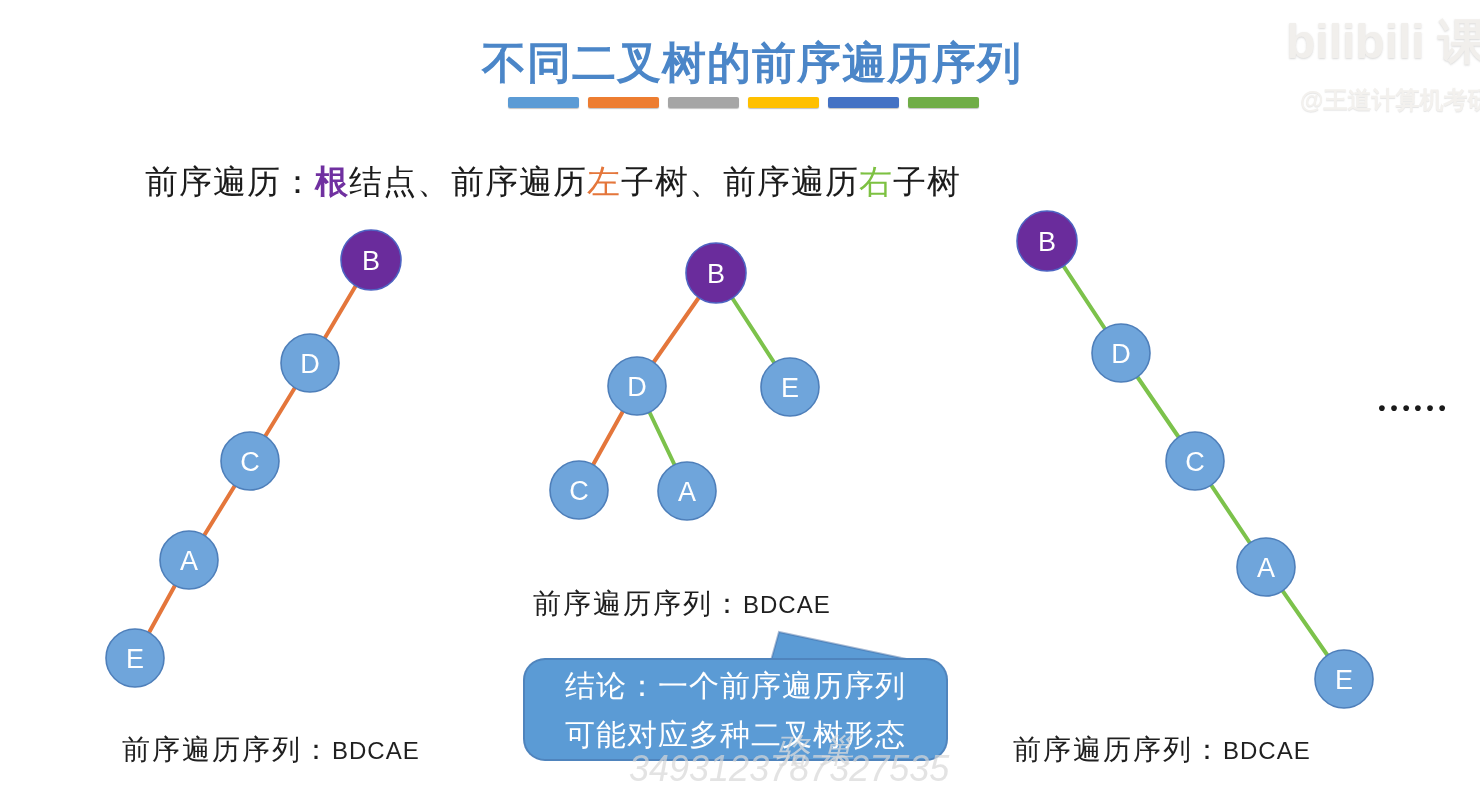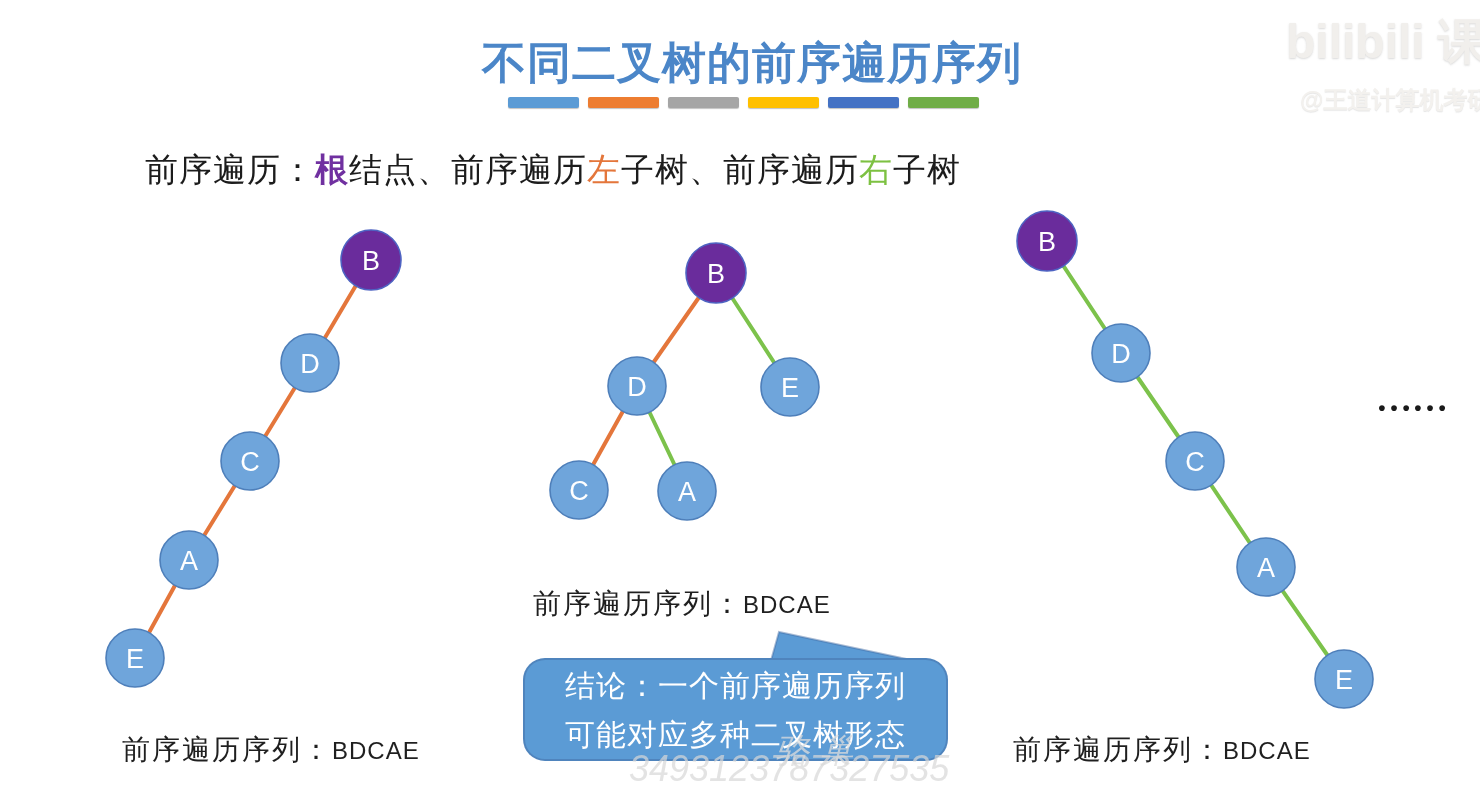--- a/index.html
+++ b/index.html
@@ -7,21 +7,21 @@
     position:relative;width:1480px;height:799px;background:#ffffff;
     overflow:hidden;font-family:"Liberation Serif", serif;
   }
   .title{
     position:absolute;left:24px;top:34px;width:1456px;text-align:center;
     font-size:44px;font-weight:bold;color:#4b86c8;letter-spacing:1px;
   }
   .theme-bars{position:absolute;left:508px;top:97px;width:480px;height:11px;display:flex;gap:9px;}
   .theme-bars span{display:block;width:71px;height:11px;border-radius:2px;box-shadow:0 1px 1px rgba(120,120,120,.45);}
   .definition{
-    position:absolute;left:145px;top:148px;font-size:33px;color:#1c1c1c;
+    position:absolute;left:145px;top:160px;font-size:33px;color:#1c1c1c;
     white-space:nowrap;letter-spacing:1px;
   }
   .definition b{font-weight:bold;}
   #trees-svg{position:absolute;left:0;top:0;width:1480px;height:799px;}
   .caption{
     position:absolute;font-size:28px;color:#1f1f1f;white-space:nowrap;letter-spacing:2px;
   }
   .caption .seq{font-family:"Liberation Sans", sans-serif;letter-spacing:1px;font-size:24px;}
   .caption-left{left:122px;top:731px;}
   .caption-mid{left:533px;top:585px;}

